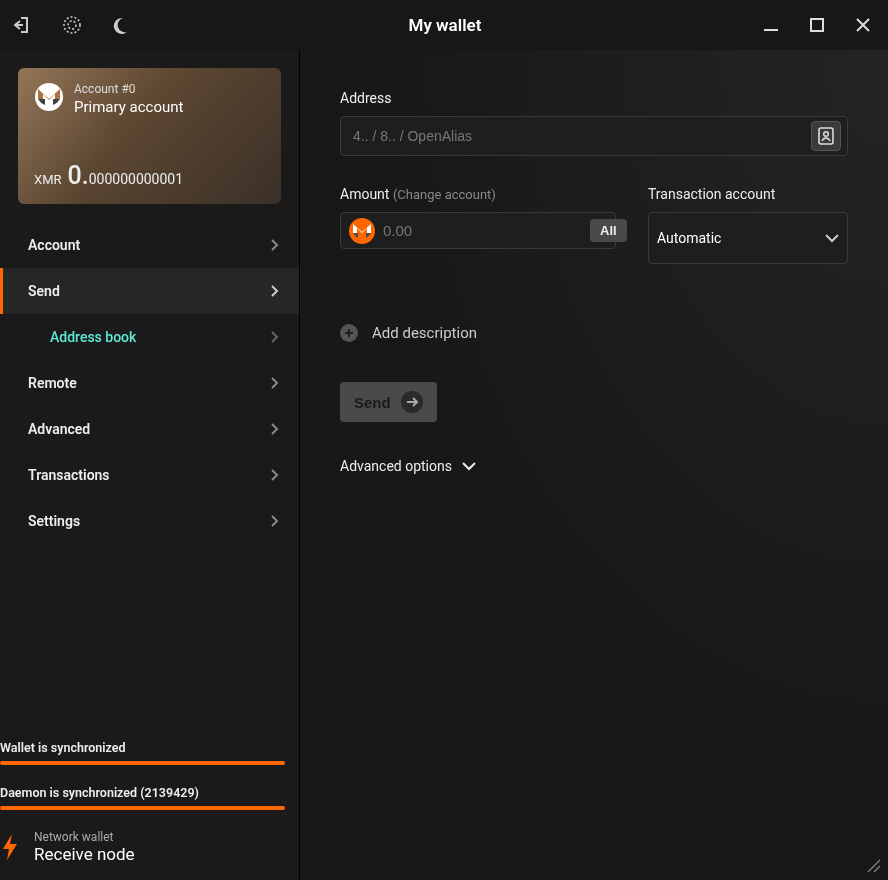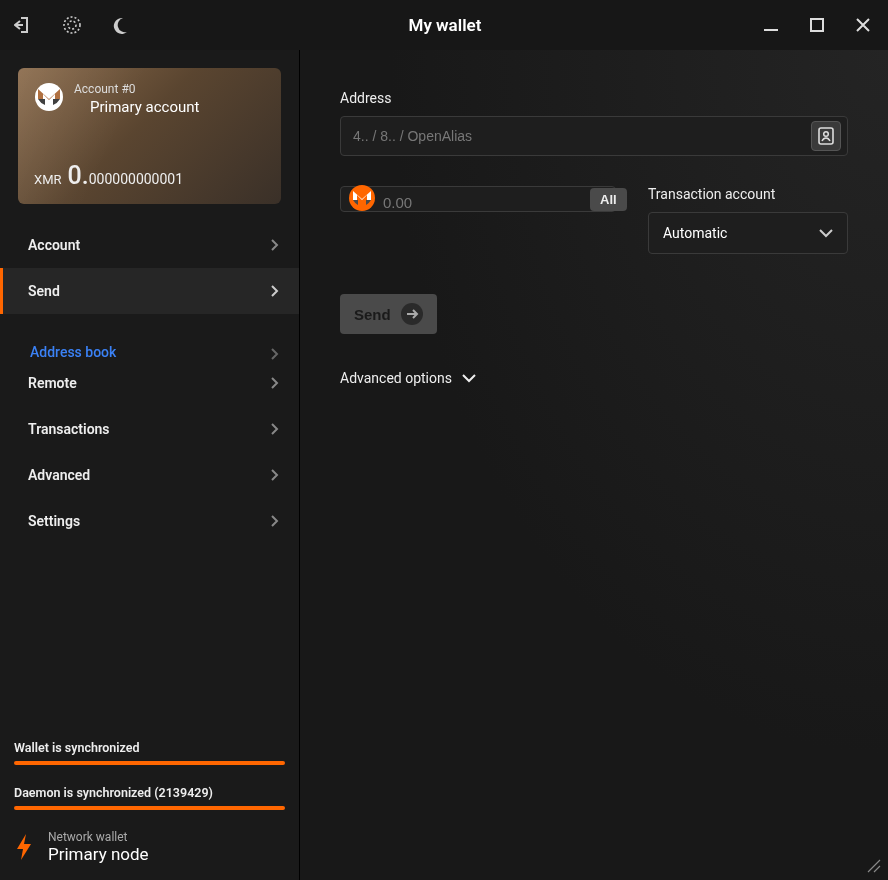--- a/index.html
+++ b/index.html
@@ -73,21 +73,21 @@
   }
   .account-card .logo {
     width: 30px; height: 30px;
     position: absolute; top: 14px; left: 16px;
   }
   .account-card .acc-num {
     position: absolute; top: 14px; left: 56px;
     font-size: 12px; color: #ddd;
   }
   .account-card .acc-name {
-    position: absolute; top: 30px; left: 72px;
+    position: absolute; top: 30px; left: 56px;
     font-size: 15px; color: #fff;
   }
   .account-card .balance {
     position: absolute; bottom: 14px; left: 16px;
     font-size: 13px; color: #eee;
     display:flex; align-items: baseline; gap:6px;justify-content:flex-end;
   }
   .account-card .balance .big {
     font-size: 25px; font-weight: 500;
   }
@@ -101,32 +101,32 @@
   .nav-item {
     height: 46px;
     display: flex; align-items: center;
     padding: 0 20px 0 28px;
     font-size: 14px; font-weight: 600;
     color: #eee;
     cursor: pointer;
     position: relative;
     justify-content: space-between;
   }
-  .nav-item.sub { padding-left: 30px; font-weight: 500; color: #3b82f6; align-items: flex-end; }
+  .nav-item.sub { padding-left: 50px; font-weight: 500; color: #5eead4; }
   .nav-item.active {
     background: #262626;
   }
   .nav-item.active::before {
     content:""; position:absolute; left:0; top:0; bottom:0; width:3px;
     background:#ff6600;
   }
   .nav-item .chev { color:#888; }
   .sidebar-bottom {
     margin-top: auto;
-    padding: 12px 14px 16px 14px;
+    padding: 12px 14px 16px 0;
   }
   .sync-label { font-size: 12.5px; font-weight: 600; color:#eee; margin-bottom:6px;}
   .sync-bar {
     height: 4px; background:#ff6600; border-radius:2px; width:100%;
     margin-bottom: 20px;
   }
   .netstatus {
     display:flex; gap:14px; align-items:center; margin-top: 6px;
   }
   .bolt { color:#ff6600; font-size: 26px;}
@@ -159,45 +159,45 @@
     background:#3a3a3a; border:1px solid #555;
     display:flex; align-items:center; justify-content:center;
     color:#ddd; cursor:pointer;
   }
   .row2 {
     display:flex; gap: 32px; margin-top: 30px;
   }
   .col-amount { width: 276px; }
   .col-priority { flex:1; }
   .amount-input {
-    display:flex; align-items:flex-end;
+    display:flex; align-items:center;
     background:#1e1e1e;
     border:1px solid #3a3a3a;
     border-radius:4px;
-    height: 26px;
+    height: 37px;
     padding: 0 6px 0 8px;
     gap:8px;
   }
   .amount-input .coin {
     width:26px; height:26px;
   }
   .amount-input input {
     flex:1; background:transparent; border:none; outline:none;
     color:#eee; font-size:15px;
   }
   .amount-input input::placeholder { color:#777; }
   .all-btn {
     background:#4a4a4a; color:#eee; border:none;
     border-radius:4px; padding:4px 10px; font-size:13px; font-weight:600;
     cursor:pointer;
   }
   .select {
     display:flex; align-items:center; justify-content:space-between;
     background:#1e1e1e; border:1px solid #3a3a3a; border-radius:4px;
-    height:42px; padding:0 14px; cursor:pointer; font-size:14px;
+    height:52px; padding:0 8px; cursor:pointer; font-size:14px;
   }
   .add-desc {
     display:flex; align-items:center; gap:14px;
     margin-top: 60px; color:#ccc; font-size:15px;
     cursor:pointer;
   }
   .plus-circ {
     width:18px; height:18px; border-radius:50%;
     background:#555; display:flex; align-items:center; justify-content:center;
     color:#1e1e1e; font-size:13px; font-weight:700;
@@ -315,29 +315,29 @@
       </div>
       <div class="nav-item">
         <span>Remote</span>
         <span class="chev">
           <svg width="8" height="12" viewBox="0 0 8 12">
               <path d="M1 1l5 5-5 5" fill="none" stroke="#888" stroke-width="2"></path>
             </svg>
         </span>
       </div>
       <div class="nav-item">
+        <span>Advanced</span>
+        <span class="chev">
+          <svg width="8" height="12" viewBox="0 0 8 12">
+              <path d="M1 1l5 5-5 5" fill="none" stroke="#888" stroke-width="2"></path>
+            </svg>
+        </span>
+      </div>
+      <div class="nav-item">
         <span>Transactions</span>
-        <span class="chev">
-          <svg width="8" height="12" viewBox="0 0 8 12">
-              <path d="M1 1l5 5-5 5" fill="none" stroke="#888" stroke-width="2"></path>
-            </svg>
-        </span>
-      </div>
-      <div class="nav-item">
-        <span>Advanced</span>
         <span class="chev">
           <svg width="8" height="12" viewBox="0 0 8 12">
               <path d="M1 1l5 5-5 5" fill="none" stroke="#888" stroke-width="2"></path>
             </svg>
         </span>
       </div>
       <div class="nav-item">
         <span>Settings</span>
         <span class="chev">
           <svg width="8" height="12" viewBox="0 0 8 12">
@@ -353,41 +353,45 @@
       <div class="sync-label">Daemon is synchronized (2139429)</div>
       <div class="sync-bar"></div>
       <div class="netstatus">
         <div class="bolt">
           <svg width="20" height="30" viewBox="0 0 20 30">
               <path d="M12 2L3 17h6l-2 11 10-16h-7z" fill="#ff6600"></path>
             </svg>
         </div>
         <div>
           <div class="lbl">Network wallet</div>
-          <div class="val">Primary node</div>
+          <div class="val">Receive node</div>
         </div>
       </div>
     </div>
   </div>
 
   <div class="main">
     <div class="field-label">Address</div>
     <div class="input-row">
       <input type="text" placeholder="4.. / 8.. / OpenAlias" style="">
       <div class="addr-book-btn">
         <svg width="16" height="18" viewBox="0 0 16 18">
             <rect x="1" y="1" width="14" height="16" rx="2" fill="none" stroke="#ddd" stroke-width="1.6"></rect>
             <circle cx="8" cy="7" r="2.3" fill="none" stroke="#ddd" stroke-width="1.5"></circle>
             <path d="M4 14c1-2 3-3 4-3s3 1 4 3" fill="none" stroke="#ddd" stroke-width="1.5"></path>
           </svg>
       </div>
     </div>
 
     <div class="row2">
       <div class="col-amount">
+        <div class="field-label">
+          <span>Amount</span>
+          <span class="hint" style="cursor:pointer;">(Change account)</span>
+        </div>
         <div class="amount-input">
           <div class="coin">
             <svg width="26" height="26" viewBox="0 0 26 26">
                 <circle cx="13" cy="13" r="13" fill="#ff6600"></circle>
                 <path d="M4 15V6l9 8 9-8v9h-4V10l-5 5-5-5v5z" fill="#fff"></path>
                 <path d="M4 15h5v5a13 13 0 0 1-5-5zm13 0h5a13 13 0 0 1-5 5z" fill="#4a4a4a"></path>
               </svg>
           </div>
           <input type="text" placeholder="0.00" style="">
           <button class="all-btn">All</button>
@@ -399,20 +403,28 @@
           <span>Automatic</span>
           <span>
             <svg width="14" height="9" viewBox="0 0 14 9">
                 <path d="M1 1l6 6 6-6" fill="none" stroke="#ccc" stroke-width="2"></path>
               </svg>
           </span>
         </div>
       </div>
     </div>
 
+    <div class="add-desc">
+      <div class="plus-circ">
+        <svg width="12" height="12" viewBox="0 0 12 12">
+            <path d="M6 2v8M2 6h8" stroke="#1e1e1e" stroke-width="2"></path>
+          </svg>
+      </div>
+      <span>Add description</span>
+    </div>
 
     <button class="send-btn">
       <span>Send</span>
       <span class="arrow-circ">
         <svg width="14" height="14" viewBox="0 0 14 14">
             <path d="M2 7h9M8 3l4 4-4 4" fill="none" stroke="#aaa" stroke-width="2"></path>
           </svg>
       </span>
     </button>
 

